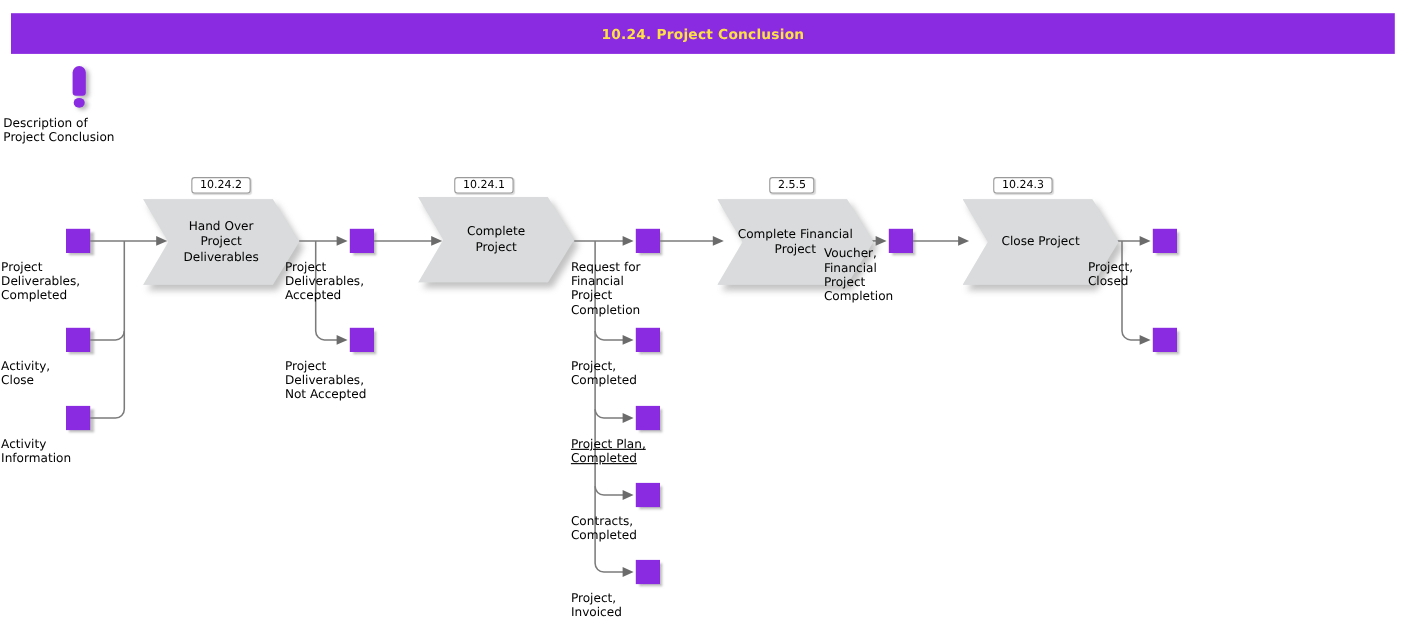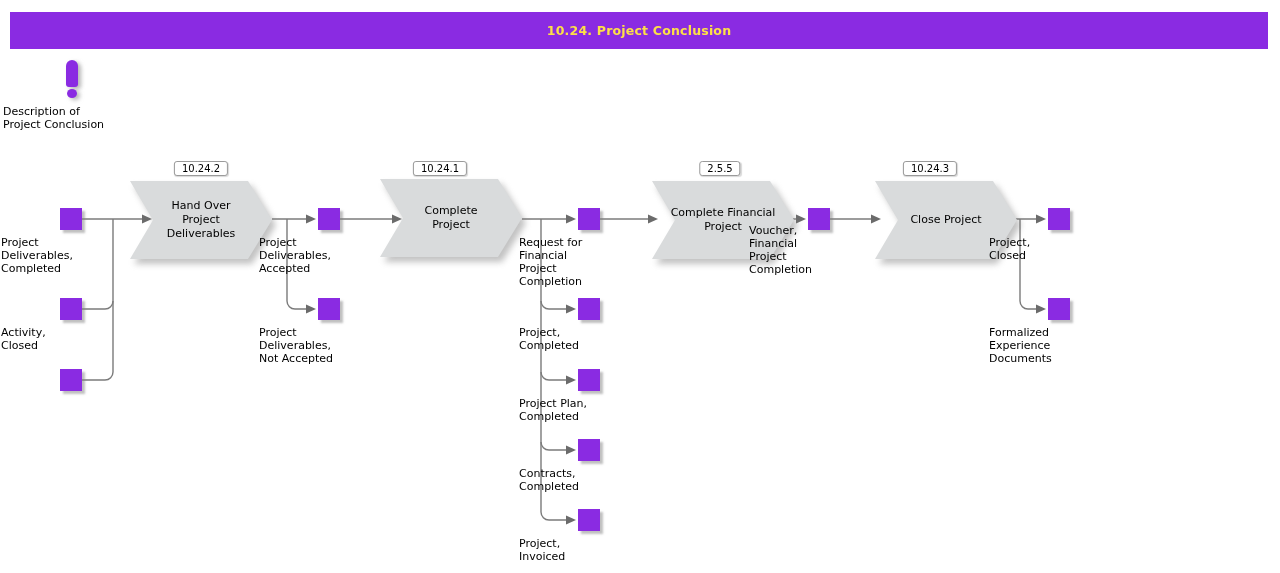--- a/index.html
+++ b/index.html
@@ -133,23 +133,25 @@
   <div class="badge" style="left:707px;margin-left:13px;">2.5.5</div>
   <div class="badge" style="left:930px;">10.24.3</div>
 
   <div class="sq" style="left:60px;top:208px;"></div>
   <div class="lbl" style="left:1px;top:236px;">Project
 Deliverables,
 Completed</div>
 
   <div class="sq" style="left:60px;top:298px;"></div>
   <div class="lbl" style="left:1px;top:326px;">Activity,
-Closed</div>
+Close</div>
 
   <div class="sq" style="left:60px;top:369px;"></div>
+  <div class="lbl" style="left:1px;top:397px;">Activity
+Information</div>
 
   <div class="sq" style="left:318px;top:208px;"></div>
   <div class="lbl" style="left:259px;top:236px;">Project
 Deliverables,
 Accepted</div>
 
   <div class="sq" style="left:318px;top:298px;"></div>
   <div class="lbl" style="left:259px;top:326px;">Project
 Deliverables,
 Not Accepted</div>
@@ -158,21 +160,21 @@
   <div class="lbl" style="left:519px;top:236px;">Request for
 Financial
 Project
 Completion</div>
 
   <div class="sq" style="left:578px;top:298px;"></div>
   <div class="lbl" style="left:519px;top:326px;">Project,
 Completed</div>
 
   <div class="sq" style="left:578px;top:369px;"></div>
-  <div class="lbl" style="left:519px;top:397px;">Project Plan,
+  <div class="lbl" style="left:519px;top:397px;text-decoration:underline;">Project Plan,
 Completed</div>
 
   <div class="sq" style="left:578px;top:439px;"></div>
   <div class="lbl" style="left:519px;top:467px;">Contracts,
 Completed</div>
 
   <div class="sq" style="left:578px;top:509px;"></div>
   <div class="lbl" style="left:519px;top:537px;">Project,
 Invoiced</div>
 
@@ -180,17 +182,14 @@
   <div class="lbl" style="left:749px;top:224px;">Voucher,
 Financial
 Project
 Completion</div>
 
   <div class="sq" style="left:1048px;top:208px;"></div>
   <div class="lbl" style="left:989px;top:236px;">Project,
 Closed</div>
 
   <div class="sq" style="left:1048px;top:298px;"></div>
-  <div class="lbl" style="left:989px;top:326px;">Formalized
-Experience
-Documents</div>
 
 </div>
 
 </body></html>

